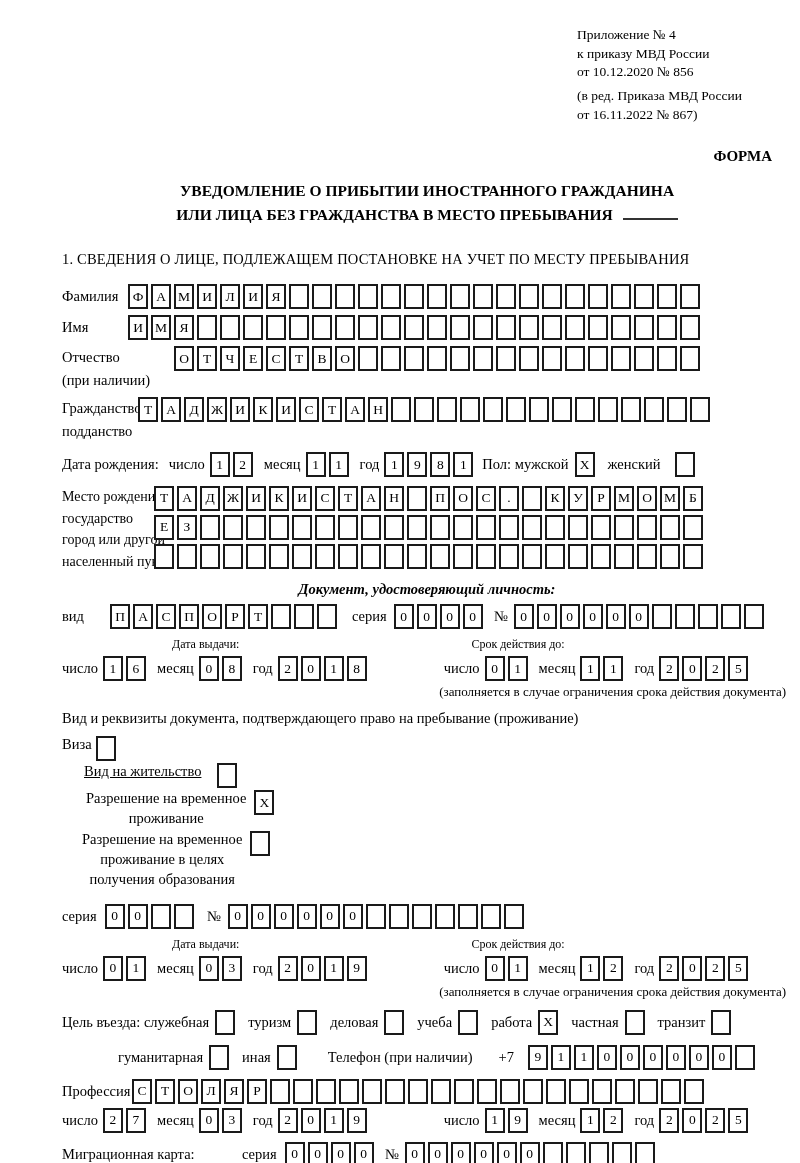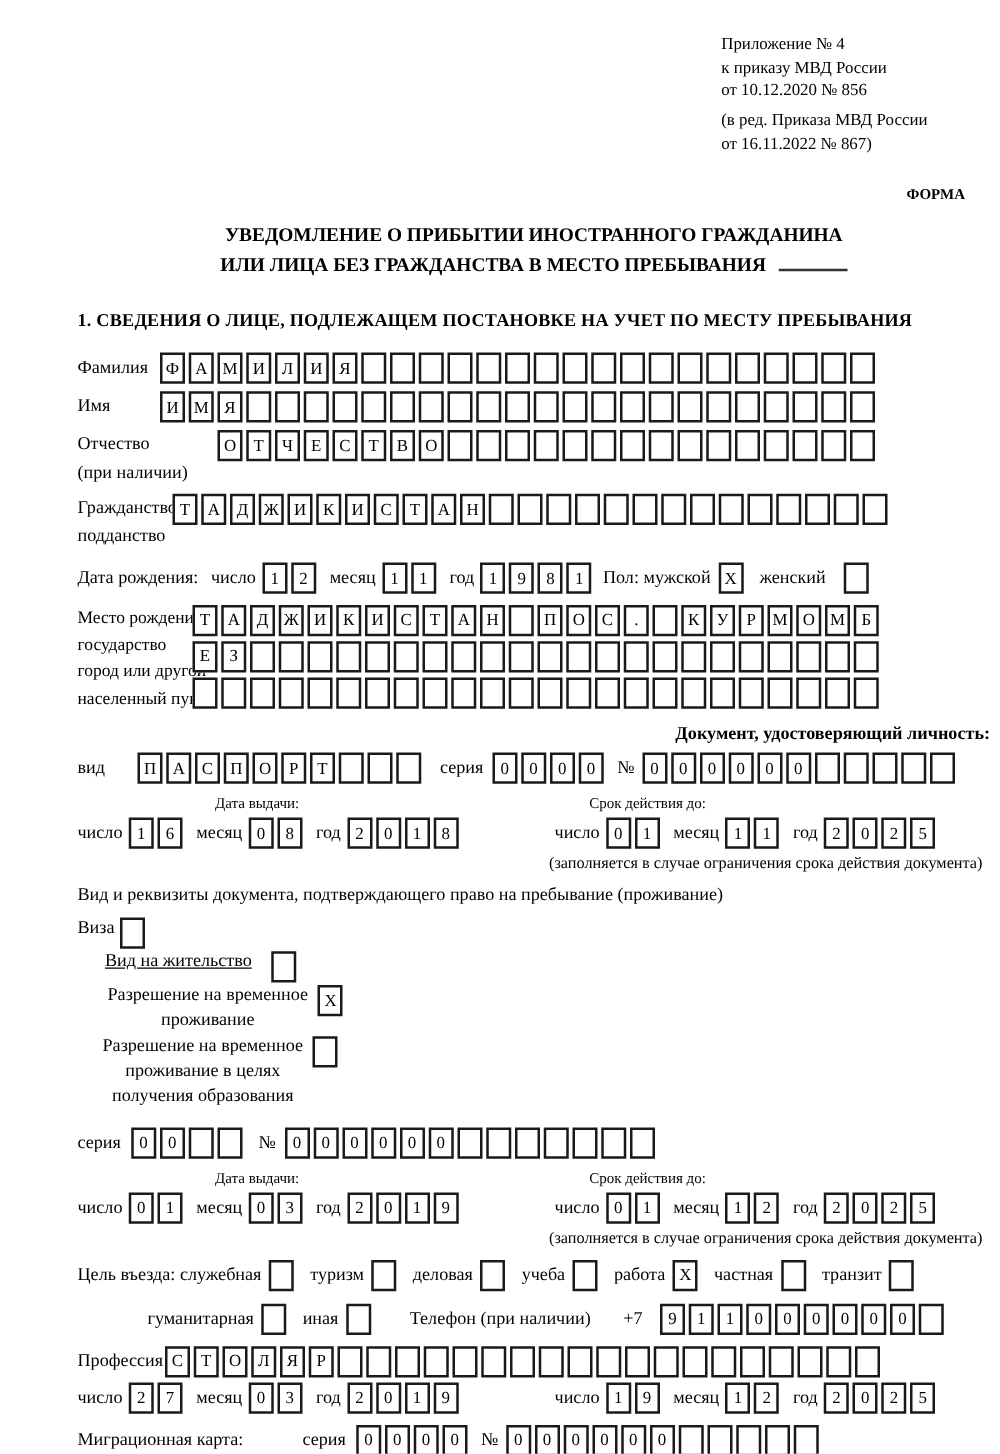--- a/index.html
+++ b/index.html
@@ -2,44 +2,44 @@
 <html><head>
 <meta charset="utf-8">
 <style>
   html,body{margin:0;padding:0;background:#fff;}
   body{width:800px;height:1163px;overflow:hidden;color:#000;
        font-family:"Liberation Serif", serif;font-size:14.5px;}
   .page{box-sizing:border-box;width:800px;height:1163px;padding:26px 8px 0 62px;}
   
   .hdr{width:205px;margin-left:auto;margin-right:10px;font-size:13.5px;line-height:1.38;}
   .hdr .amend{margin-top:5px;}
-  .forma{text-align:right;margin:24px 20px 0 0;font-weight:bold;font-size:12px;}
+  .forma{text-align:right;margin:24px 20px 0 0;font-weight:bold;font-size:15px;}
   
   .title{text-align:center;font-weight:bold;font-size:15.5px;line-height:1.55;margin-top:14px;}
   .blank{display:inline-block;width:55px;border-bottom:2px solid #333;height:14px;margin-left:10px;vertical-align:baseline;}
-  .sec{font-weight:bold;font-size:14.5px;margin-top:24px;letter-spacing:.2px;}
+  .sec{font-weight:normal;font-size:14.5px;margin-top:24px;letter-spacing:.2px;}
   
   .row{display:flex;align-items:center;margin-top:6px;white-space:nowrap;}
   .rowtop{display:flex;align-items:flex-start;margin-top:6px;white-space:nowrap;}
   .lblcol{display:flex;flex-direction:column;line-height:1.55;}
   .boxes{display:inline-flex;flex-wrap:nowrap;}
   .box{width:16px;height:21px;border:2px solid #1a1a1a;margin-right:3px;
        display:inline-flex;align-items:center;justify-content:center;
        font-size:13.5px;flex:0 0 auto;background:#fff;}
   .boxcol .boxes{margin-bottom:4px;}
   .w-surname{width:66px;flex:0 0 auto;}
   .w-name{width:66px;flex:0 0 auto;}
   .w-patr{width:112px;flex:0 0 auto;}
   .w-cit{width:76px;flex:0 0 auto;}
   .w-place{width:92px;flex:0 0 auto;font-size:14px;}
   .w-kind{width:48px;flex:0 0 auto;}
   .w-prof{width:70px;flex:0 0 auto;}
   .w-reps{width:100px;flex:0 0 auto;}
   .gap6{margin-left:6px;} .gap10{margin-left:10px;} .gap14{margin-left:14px;}
-  .center-b{font-weight:bold;text-align:right;margin-top:8px;font-size:14.5px;}
+  .center-b{font-weight:bold;text-align:center;margin-top:8px;font-size:14.5px;font-style:italic;}
   
   .caps{display:flex;font-size:12px;margin-top:8px;}
   .caps .c1{margin-left:110px;}
   .caps .c2{margin-left:232px;}
   .dlabel{margin-right:5px;}
   .dgroup{display:flex;align-items:center;margin-right:12px;}
   .rg{margin-left:62px;}
   .footnote{text-align:right;font-size:13px;margin-top:3px;margin-right:6px;}
   .intro{margin-top:10px;}
   

